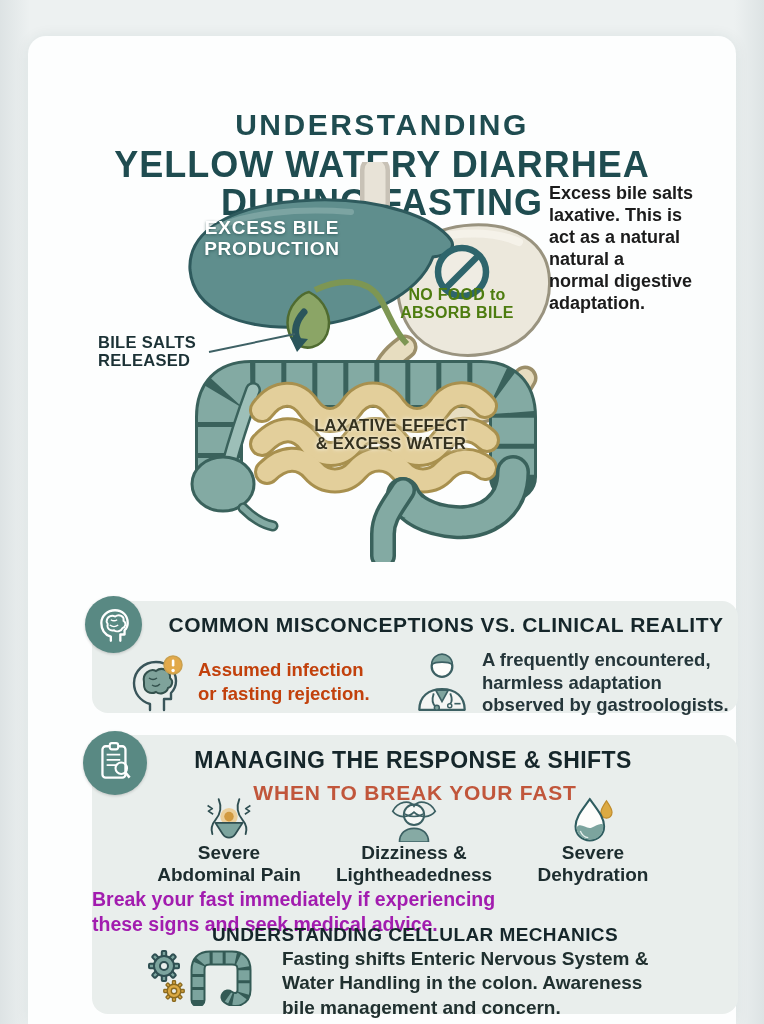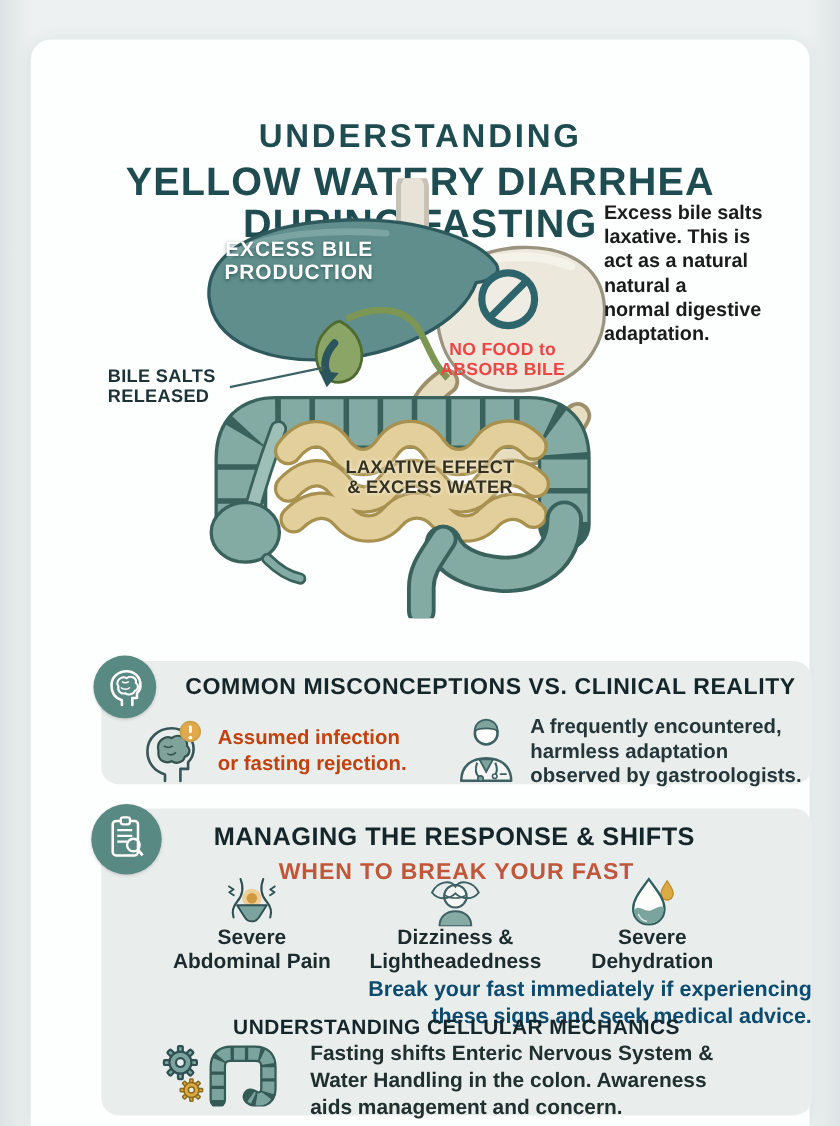--- a/index.html
+++ b/index.html
@@ -16,21 +16,21 @@
   }
   
   .t1,.t2,.t3{position:absolute;left:0;width:708px;text-align:center;color:#1f4c50;}
   .t1{top:72px;font-size:30px;font-weight:600;letter-spacing:2.5px;}
   .t2{top:108px;font-size:36px;font-weight:800;letter-spacing:1px;}
   .t3{top:146px;font-size:36px;font-weight:800;letter-spacing:1px;}
   
   .illu{position:absolute;left:29px;top:126px;width:650px;height:400px;}
   .illu-label{position:absolute;font-weight:800;text-align:center;line-height:1.1;}
   .liver-label{left:130px;top:56px;width:170px;font-size:19px;color:#ffffff;letter-spacing:.8px;text-shadow:0 1px 3px rgba(10,50,50,.5);}
-  .stomach-label{left:320px;top:124px;width:160px;font-size:16px;color:#ef4444;letter-spacing:.3px;margin-top:24px;}
+  .stomach-label{left:320px;top:124px;width:160px;font-size:16px;color:#4d7c0f;letter-spacing:.3px;}
   .bile-label{left:41px;top:171px;width:120px;font-size:16.5px;color:#1c3236;text-align:left;letter-spacing:.3px;}
   .lax-label{left:244px;top:254px;width:180px;font-size:16.5px;color:#34311f;letter-spacing:.3px;text-shadow:0 0 5px #f2ecd8,0 0 3px #f2ecd8;}
   .note{position:absolute;left:492px;top:21px;width:180px;font-size:18px;line-height:1.22;color:#1b1b1b;font-weight:600;text-align:left;}
   .note span{display:block;}
   .illu-label span{display:block;}
   
   .panel{position:absolute;left:64px;width:646px;background:#e9eeec;border-radius:16px;}
   .panel1{top:565px;height:112px;}
   .panel2{top:699px;height:279px;}
   .sec-circle{position:absolute;border-radius:50%;background:#598983;box-shadow:0 1px 3px rgba(0,0,0,.18);display:flex;align-items:center;justify-content:center;}
@@ -41,21 +41,21 @@
   .m-text1{position:absolute;left:170px;top:622px;font-size:18.5px;line-height:1.32;font-weight:600;color:#c2410c;}
   .m-icon2{position:absolute;left:384px;top:614px;}
   .m-text2{position:absolute;left:454px;top:613px;font-size:18.5px;line-height:1.22;font-weight:600;color:#25363a;}
   .m-text1 span,.m-text2 span,.advice span,.mech-text span,.warn-label span{display:block;}
   .sec2-head{position:absolute;left:90px;top:711px;width:590px;text-align:center;font-size:23px;font-weight:800;color:#15262a;letter-spacing:.4px;}
   .sec2-sub{position:absolute;left:64px;top:745px;width:646px;text-align:center;font-size:21px;font-weight:800;color:#c1563b;letter-spacing:.8px;}
   .warn-col{position:absolute;top:760px;width:180px;text-align:center;}
   .warn-col .w-icon{height:46px;display:flex;align-items:flex-end;justify-content:center;}
   .warn-label{margin-top:0;font-size:19px;line-height:1.18;font-weight:600;color:#1c2c2e;}
   .wc1{left:111px;} .wc2{left:296px;} .wc3{left:475px;}
-  .advice{position:absolute;left:64px;top:851px;width:646px;text-align:right;font-size:19.5px;line-height:1.3;font-weight:600;color:#0c4a6e;}
+  .advice{position:absolute;left:64px;top:851px;width:646px;text-align:left;font-size:19.5px;line-height:1.3;font-weight:600;color:#a21caf;}
   .mech-head{position:absolute;left:64px;top:888px;width:646px;text-align:center;font-size:19px;font-weight:800;color:#15262a;letter-spacing:.4px;}
   .mech-icons{position:absolute;left:112px;top:908px;}
   .mech-text{position:absolute;left:254px;top:911px;font-size:19px;line-height:1.28;font-weight:600;color:#20302f;text-align:left;}
 </style>
 </head>
 <body>
 
 <div class="page">
   <div class="card">
 
@@ -295,17 +295,17 @@
         </g>
         <g>
           <path d="M58 56 L58 26 Q58 14 70 14 L92 14 Q104 14 104 26 L104 46 C104 55 95 58 88 53" fill="none" stroke="#335a55" stroke-width="15" stroke-linecap="round" stroke-linejoin="round"></path>
           <path d="M58 56 L58 26 Q58 14 70 14 L92 14 Q104 14 104 26 L104 46 C104 55 95 58 88 53" fill="none" stroke="#7ca49e" stroke-width="11" stroke-dasharray="10 3"></path>
         </g>
       </svg>
     </div>
     <div class="mech-text">
       <span>Fasting shifts Enteric Nervous System &amp;</span>
       <span>Water Handling in the colon. Awareness</span>
-      <span>aids management and concern.</span>
+      <span>bile management and concern.</span>
     </div>
 
   </div>
 </div>
 
 </body></html>

